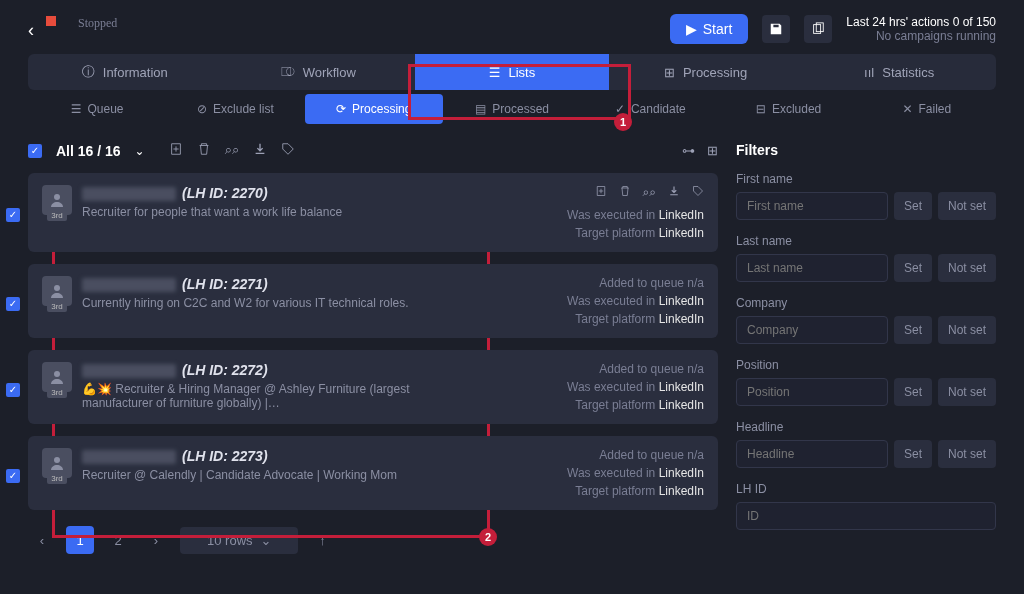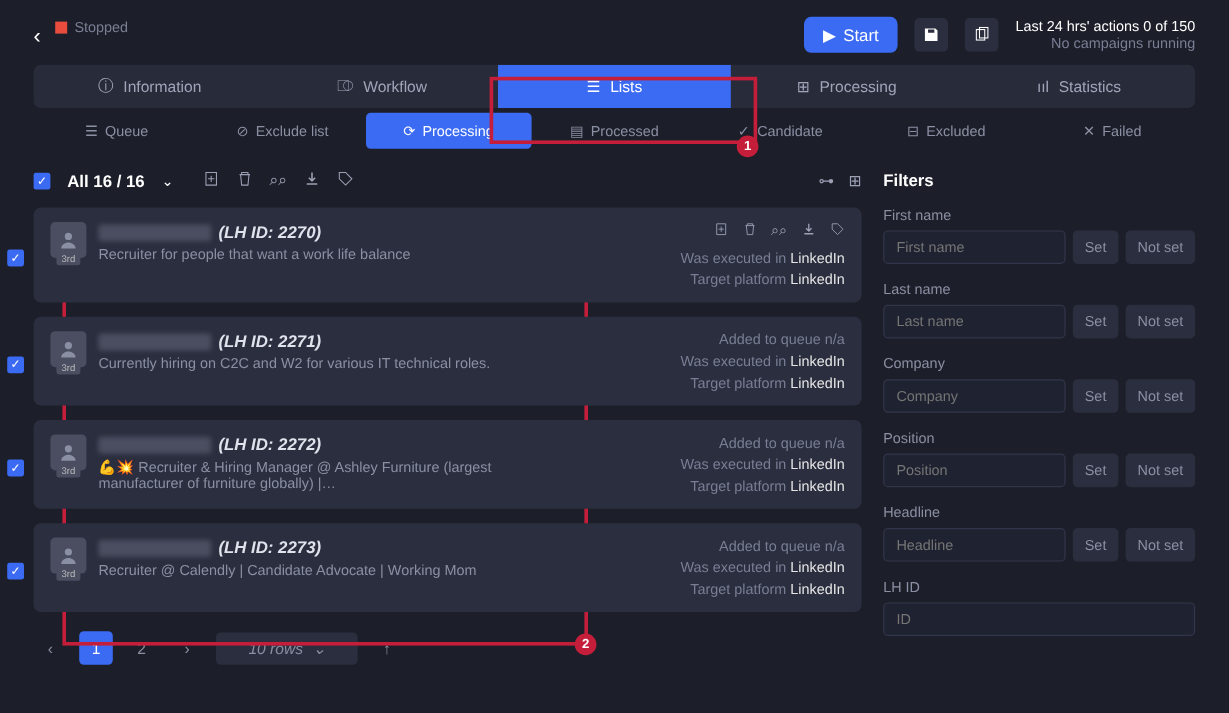--- a/index.html
+++ b/index.html
@@ -3,21 +3,21 @@
 <meta charset="utf-8">
 <style>
 * { box-sizing: border-box; margin: 0; padding: 0; }
 body { background: #1c1f29; color: #a0a4b8; font-family: -apple-system, BlinkMacSystemFont, "Segoe UI", sans-serif; font-size: 13px; width: 1024px; height: 594px; overflow: hidden; }
 
 .header { display: flex; align-items: flex-start; padding: 14px 28px 10px; justify-content: space-between; }
 .header-left { display: flex; align-items: flex-start; gap: 12px; }
 .back-arrow { color: #fff; font-size: 18px; margin-top: 6px; cursor: pointer; }
 .title-block { display: flex; flex-direction: column; }
 .title { color: #fff; font-size: 20px; font-weight: 600; }
-.status-row { display: flex; align-items: center; gap: 6px; margin-top: 2px; }
+.status-row { display: flex; gap: 22px; margin-top: 2px; font-family: Liberation Serif, serif; }
 .status-sq { width: 10px; height: 10px; background: #e74c3c; }
 .status-text { color: #7a7e94; font-size: 12px; }
 .header-right { display: flex; align-items: center; gap: 14px; }
 .start-btn { background: #3b6bf3; color: #fff; border: none; padding: 7px 16px; border-radius: 6px; font-size: 14px; font-weight: 500; display: flex; align-items: center; gap: 6px; cursor: pointer; }
 .icon-btn { width: 28px; height: 28px; background: #2a2e3e; border-radius: 4px; display: flex; align-items: center; justify-content: center; color: #fff; cursor: pointer; }
 .stats-block { text-align: right; font-size: 12px; }
 .stats-top { color: #fff; }
 .stats-bottom { color: #7a7e94; }
 
 .tabs-primary { display: flex; background: #272b3a; border-radius: 6px; margin: 0 28px; overflow: hidden; height: 36px; }
@@ -57,21 +57,21 @@
 .card-sub { color: #8b8fa3; font-size: 12px; margin-top: 4px; max-width: 380px; }
 .card-right { display: flex; flex-direction: column; align-items: flex-end; gap: 4px; font-size: 12px; }
 .card-actions { display: flex; gap: 12px; color: #9ca0b5; margin-bottom: 4px; }
 .card-actions span { cursor: pointer; }
 .meta-row { color: #7a7e94; }
 .meta-row b { color: #e5e5e5; font-weight: 500; }
 
 .pagination { display: flex; align-items: center; gap: 10px; margin-top: 16px; color: #8b8fa3; }
 .pag-btn { width: 28px; height: 28px; display: flex; align-items: center; justify-content: center; cursor: pointer; border-radius: 4px; }
 .pag-btn.active { background: #3b6bf3; color: #fff; }
-.rows-select { background: #2a2e3e; padding: 6px 27px; border-radius: 4px; display: flex; gap: 8px; align-items: center; cursor: pointer; font-style: italic; }
+.rows-select { background: #2a2e3e; padding: 6px 27px; border-radius: 4px; display: flex; gap: 8px; align-items: center; cursor: pointer; }
 
 .filters { width: 260px; }
 .filters-title { color: #fff; font-weight: 600; font-size: 14px; margin-bottom: 14px; }
 .filter-group { margin-bottom: 14px; }
 .filter-label { color: #8b8fa3; font-size: 12px; margin-bottom: 6px; display: block; }
 .filter-row { display: flex; gap: 6px; }
 .filter-input { flex: 1; background: #1f2230; border: 1px solid #32364a; color: #8b8fa3; padding: 6px 10px; border-radius: 4px; font-size: 12px; min-width: 0; }
 .filter-btn { background: #2a2e3e; border: none; color: #8b8fa3; padding: 6px 10px; border-radius: 4px; font-size: 12px; cursor: pointer; white-space: nowrap; }
 .filter-id { width: 100%; background: #1f2230; border: 1px solid #32364a; color: #8b8fa3; padding: 6px 10px; border-radius: 4px; font-size: 12px; }
 </style>

